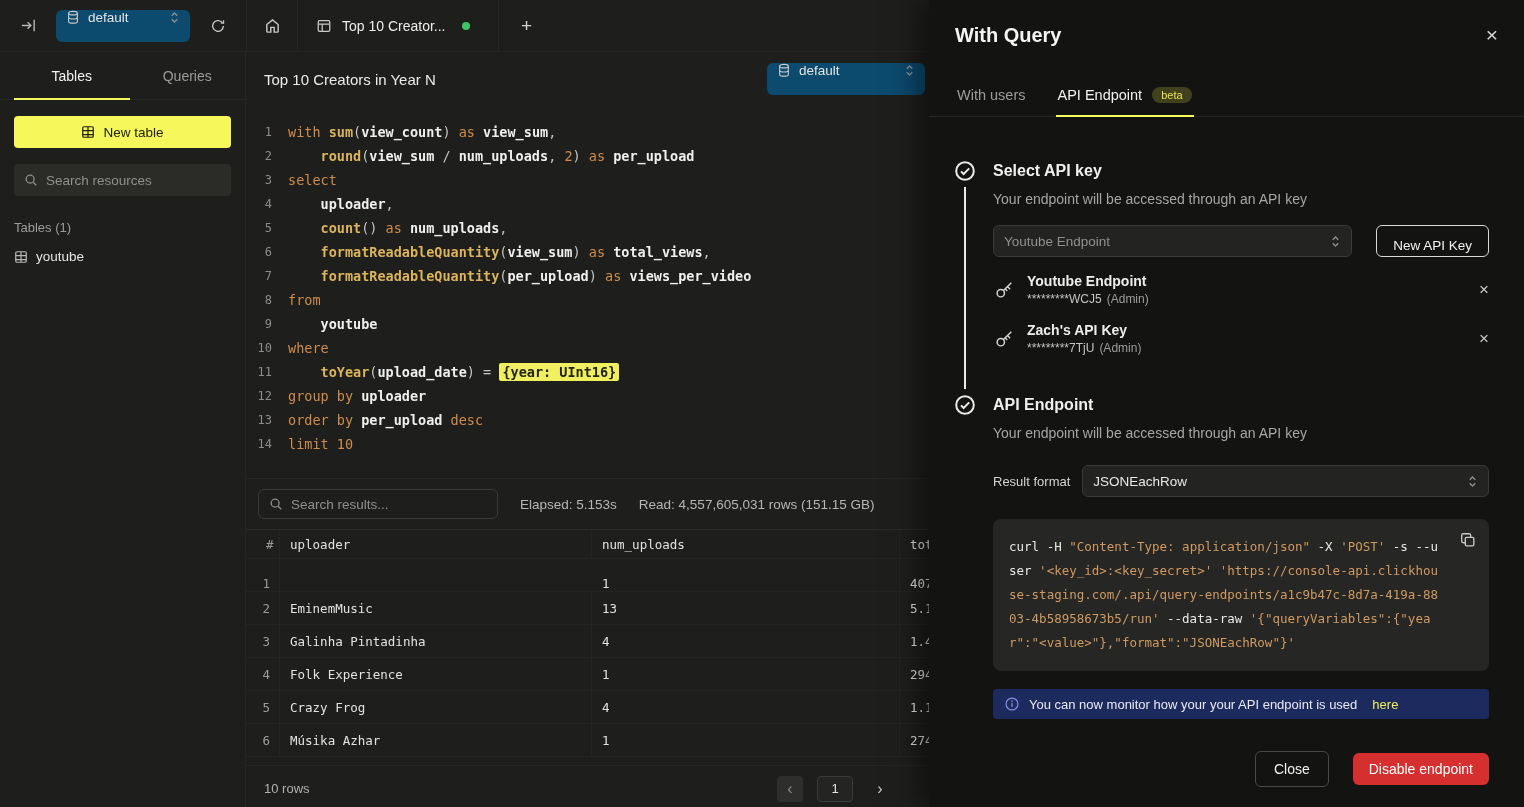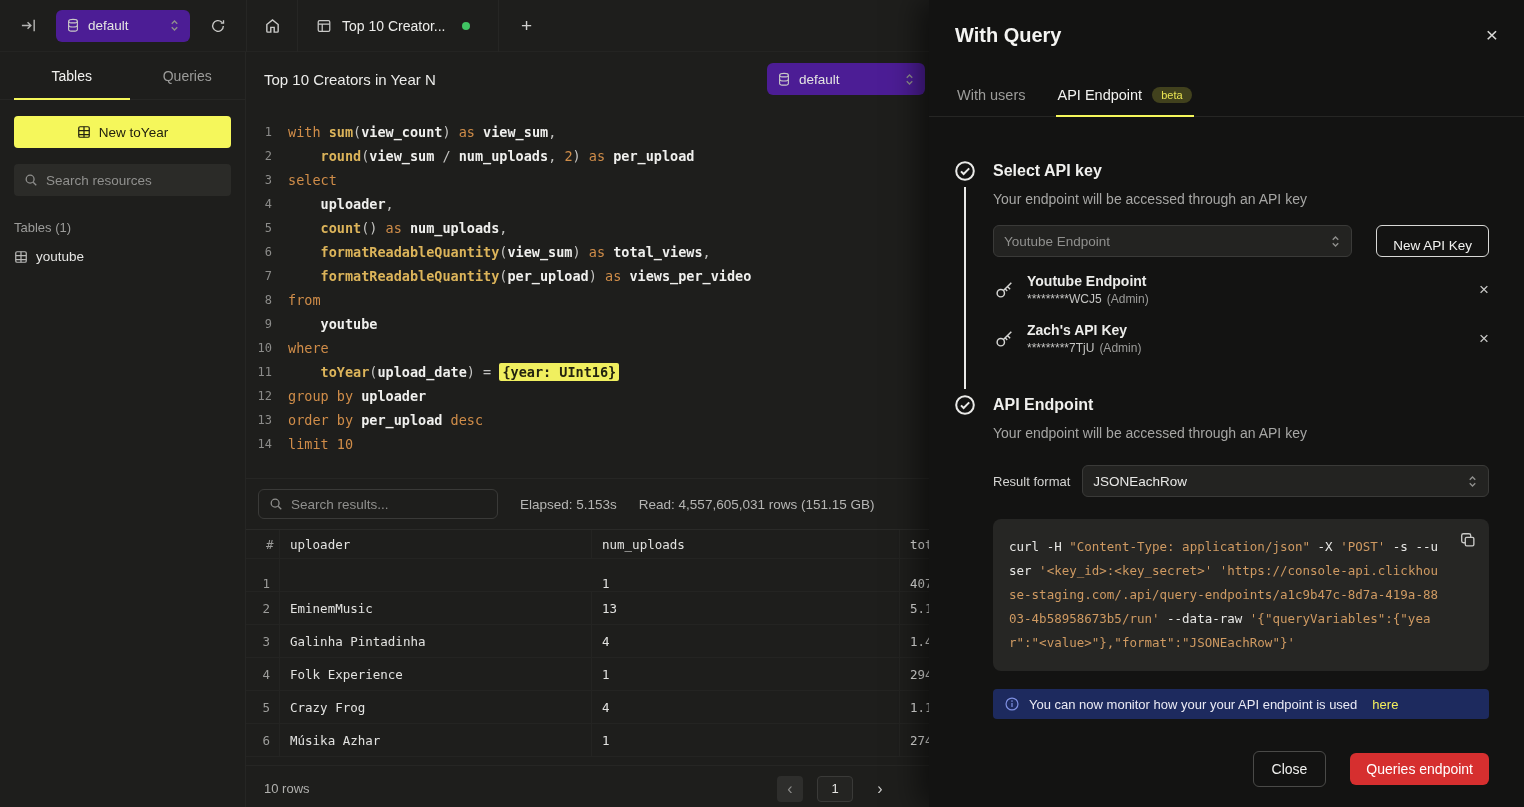--- a/index.html
+++ b/index.html
@@ -13,21 +13,21 @@
   }
   svg { display: block; }
   button { font-family: inherit; }
 
   
   .workspace { width: 929px; min-width: 929px; display: flex; flex-direction: column; background: #1e1e1c; }
 
   .topbar { height: 52px; min-height: 52px; display: flex; align-items: center; border-bottom: 1px solid #242422; }
   .topbar-left { width: 246px; min-width: 246px; display: flex; align-items: center; padding: 0 14px 0 14px; gap: 14px; }
   .icon-btn { background: none; border: none; color: #b8b8b6; width: 28px; height: 28px; display: flex; align-items: center; justify-content: center; cursor: pointer; }
-  .db-pill { display: flex; align-items: center; gap: 8px; background: #4c1d95; border-radius: 6px; height: 32px; padding: 0 10px; font-size: 13.5px; color: #e4e4e2; cursor: pointer; flex: 1; }
+  .db-pill { display: flex; gap: 8px; background: #0c4a6e; border-radius: 6px; height: 32px; padding: 0 10px; font-size: 13.5px; color: #e4e4e2; cursor: pointer; flex: 1; }
   .db-pill .grow { flex: 1; }
   .updown { color: #8f8f8d; }
   .tb-divider { width: 1px; height: 52px; background: #262624; }
   .home-wrap { width: 50px; display: flex; justify-content: center; }
   .q-tab { display: flex; align-items: center; gap: 10px; padding: 0 18px; height: 52px; font-size: 14px; color: #ececea; cursor: pointer; min-width: 200px; }
   .q-tab .dot { width: 8px; height: 8px; border-radius: 50%; background: #40c463; margin-left: 6px; }
   .plus-btn { background: none; border: none; color: #d0d0ce; font-size: 19px; padding: 0 22px; height: 52px; cursor: pointer; }
 
   .wk-body { flex: 1; display: flex; min-height: 0; }
 
@@ -187,21 +187,21 @@
         <div class="sb-tab active">Tables</div>
         <div class="sb-tab">Queries</div>
       </div>
       <button class="new-table">
         <span>
           <svg width="14" height="14" viewBox="0 0 16 16" fill="none" stroke="#21210f" stroke-width="1.4">
               <rect x="2" y="2" width="12" height="12" rx="1.5"></rect>
               <path d="M2 6.5h12M2 11h12M8 2v12"></path>
             </svg>
         </span>
-        <span>New toYear</span>
+        <span>New table</span>
       </button>
       <div class="sb-search">
         <span>
           <svg width="14" height="14" viewBox="0 0 16 16" fill="none" stroke="#8f8f8d" stroke-width="1.5">
               <circle cx="7" cy="7" r="4.5"></circle>
               <path d="M10.5 10.5L14 14"></path>
             </svg>
         </span>
         <span>Search resources</span>
       </div>
@@ -479,15 +479,15 @@
             </svg>
         </span>
         <span>You can now monitor how your your API endpoint is used</span>
         <a>here</a>
       </div>
     </div>
   </div>
 
   <div class="sp-footer">
     <button class="btn-ghost">Close</button>
-    <button class="btn-danger">Queries endpoint</button>
+    <button class="btn-danger">Disable endpoint</button>
   </div>
 </aside>
 
 </body></html>

